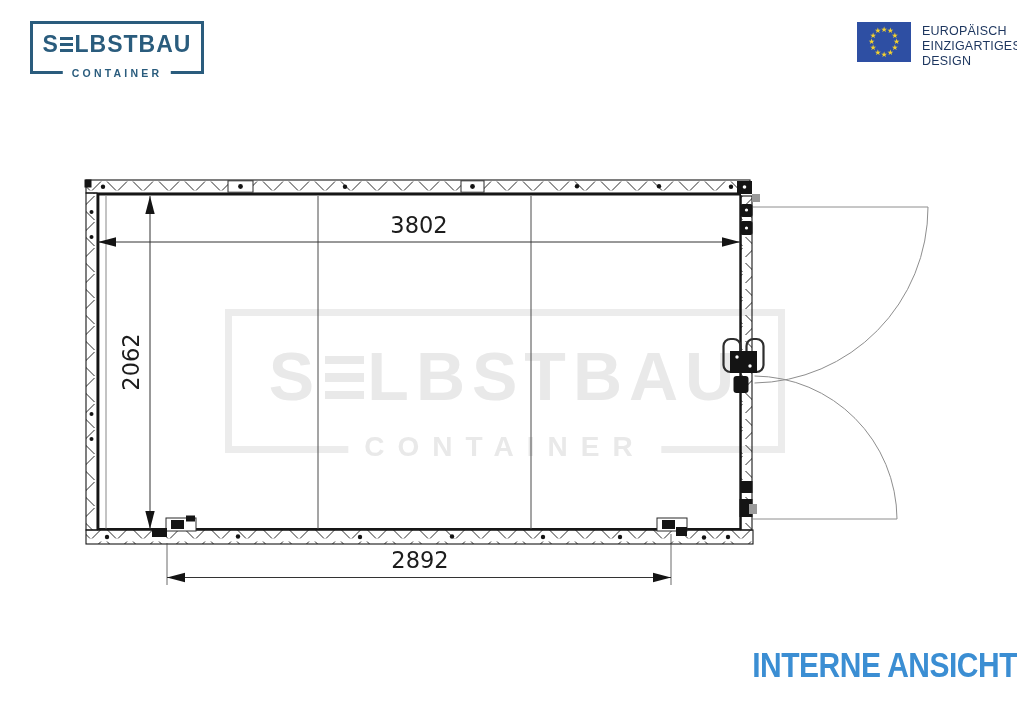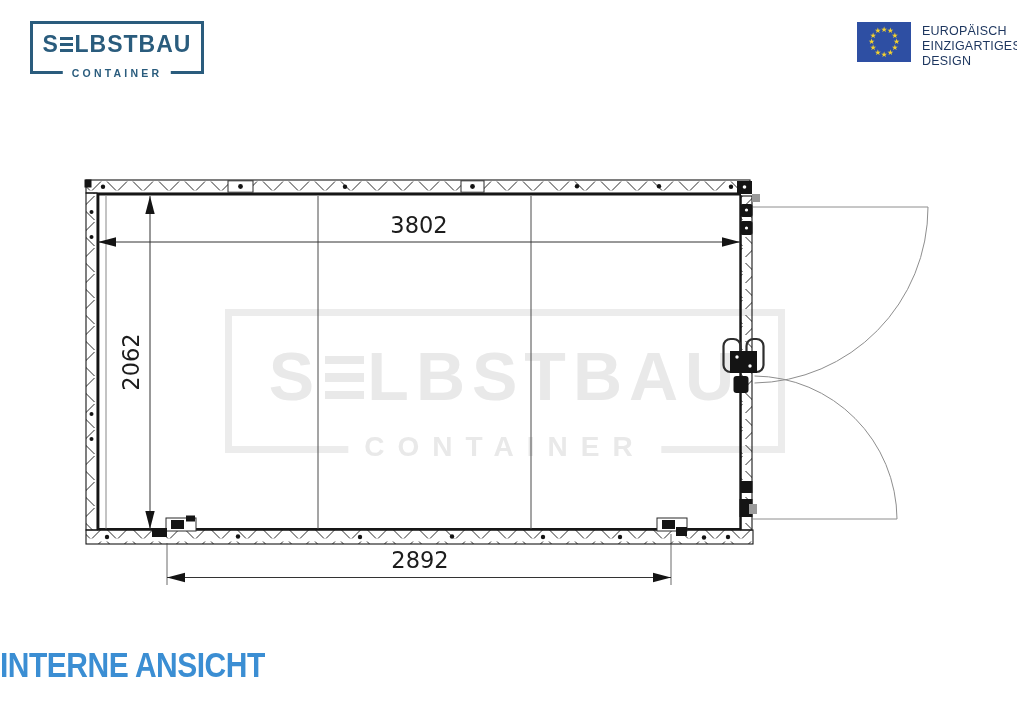--- a/index.html
+++ b/index.html
@@ -40,21 +40,21 @@
   .wm-sub{position:absolute;left:50%;bottom:-17px;transform:translateX(-50%);
           background:#fff;padding:0 16px;font-size:28px;font-weight:700;
           letter-spacing:13px;white-space:nowrap;}
 
   
   .drawing{position:absolute;left:0;top:0;z-index:2;}
   .drawing text{font-family:"DejaVu Sans","Liberation Sans",sans-serif;
                 font-size:22.5px;fill:#1C1C1C;}
 
   
-  .view-title{position:absolute;left:0;top:648px;width:100%;text-align:left;z-index:3;}
+  .view-title{position:absolute;left:0;top:648px;width:100%;text-align:right;z-index:3;}
   .view-title span{display:inline-block;color:#3B8ED3;font-size:30px;font-weight:700;
                    letter-spacing:-0.5px;transform:scaleY(1.15);transform-origin:center;}
 </style>
 </head>
 <body>
 
 <div class="page">
 
   <div class="wm">
     <div class="wm-name"><span>S</span><span class="tribar"></span><span>LBSTBAU</span></div>

